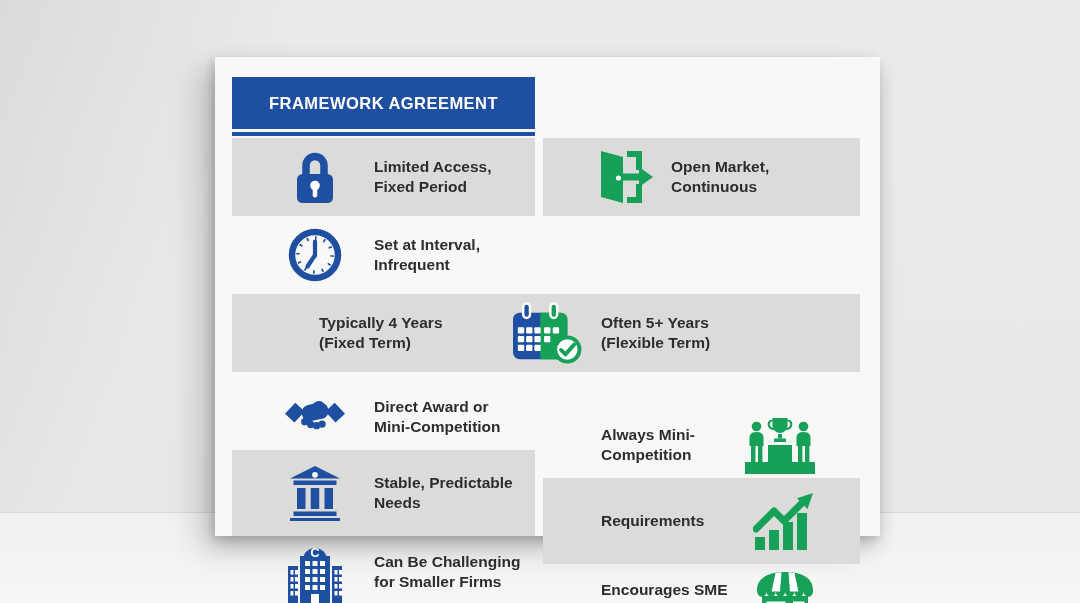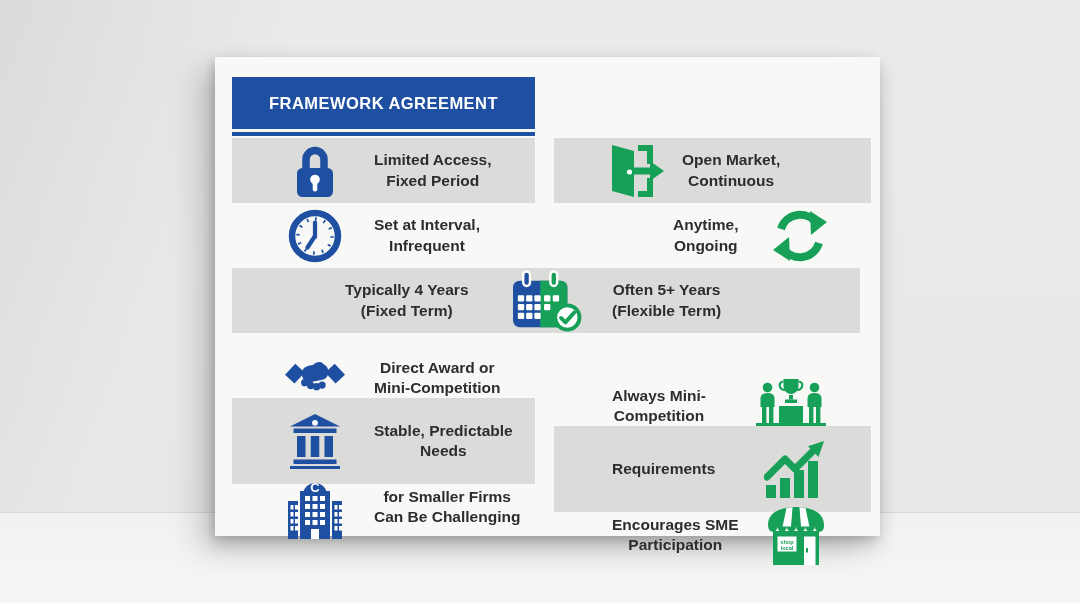--- a/index.html
+++ b/index.html
@@ -2,47 +2,47 @@
 <html style="--blue: #1e4fa1; --green: #17a058; --band-gray: #dbdbd9; --text: #2d2d2d; --poster: #f8f8f7; --wall: #e9e9e8; --floor: #f4f4f3;"><head>
 <meta charset="utf-8">
 <style>
   :root{
     --blue:#1e4fa1; --green:#17a058; --band-gray:#dbdbd9; --text:#2d2d2d;
     --poster:#f8f8f7; --wall:#e9e9e8; --floor:#f4f4f3;
   }
   *{box-sizing:border-box;margin:0;padding:0;}
   html,body{width:1080px;height:603px;overflow:hidden;}
   body{font-family:"Liberation Sans",sans-serif;background:var(--wall);}
-  .scene{position:relative;width:1080px;height:603px;background:linear-gradient(180deg,#ebebea 0%,#e8e8e7 80%);text-align:center;}
+  .scene{position:relative;width:1080px;height:603px;background:linear-gradient(180deg,#ebebea 0%,#e8e8e7 80%);}
   .wall-shade{position:absolute;left:0;top:0;width:300px;height:603px;
     background:linear-gradient(115deg,rgba(0,0,0,0.07),rgba(0,0,0,0) 55%);}
   .floor{position:absolute;left:0;top:512px;width:1080px;height:91px;
     background:linear-gradient(180deg,#f1f1f0,#f6f6f5);border-top:1px solid #d8d8d6;}
   .poster{position:absolute;left:215px;top:57px;width:665px;height:479px;background:var(--poster);
     box-shadow:-18px 14px 28px rgba(0,0,0,0.15), -3px 4px 8px rgba(0,0,0,0.10), 0 8px 18px rgba(0,0,0,0.18);}
   .head-grid,.rows{position:absolute;left:17px;width:628px;}
   .head-grid{top:20px;display:grid;grid-template-columns:303px 317px;column-gap:8px;}
   .hdr{height:52px;display:flex;align-items:center;justify-content:center;
     color:#fff;font-weight:bold;font-size:16.5px;letter-spacing:0.45px;white-space:nowrap;}
   .hdr.blue{background:var(--blue);} .hdr.green{background:var(--green);}
   .uline{height:4px;margin-top:3px;}
   .uline.blue{background:var(--blue);} .uline.green{background:var(--green);}
   .rows{top:81px;}
-  .row{height:65px;display:grid;grid-template-columns:303px 317px;column-gap:19px;}
+  .row{height:78px;display:grid;grid-template-columns:303px 317px;column-gap:8px;}
   .row.fullband{background:var(--band-gray);position:relative;}
   .cell{display:flex;align-items:center;height:100%;}
   .cell.band{background:var(--band-gray);}
   .c-l{padding-left:53px;}
   .c-l .ibox{width:60px;display:flex;justify-content:center;margin-right:29px;flex:0 0 auto;}
   .c-rA{padding-left:52px;}
   .c-rA .ibox{width:62px;display:flex;justify-content:center;margin-right:14px;flex:0 0 auto;}
   .c-rB{padding-left:119px;}
   .c-rC{padding-left:58px;margin-top:28px;}
   .ibox.rt{margin-left:auto;margin-right:43px;display:flex;justify-content:center;flex:0 0 auto;}
-  .c-fl{padding-left:113px;}
+  .c-fl{padding-left:87px;}
   .c-fr{padding-left:58px;}
   .txt{font-size:15.5px;font-weight:bold;color:var(--text);line-height:1.32;}
   .center-ic{position:absolute;left:50%;top:50%;transform:translate(-50%,-50%);}
   .ic-blue{color:var(--blue);} .ic-green{color:var(--green);}
   svg{display:block;}
 </style>
 </head>
 <body>
 
 <div class="scene">
@@ -99,34 +99,20 @@
             <svg width="56" height="56" viewBox="0 0 56 56">
               <circle cx="28" cy="28" r="23" fill="none" stroke="currentColor" stroke-width="6.5"></circle>
               <circle cx="28" cy="28" r="17" fill="none" stroke="currentColor" stroke-width="3.4" stroke-dasharray="1.7 7.2" transform="rotate(-90 28 28)"></circle>
               <path d="M28 29 V14.5 M28 28 L20.5 39.5" stroke="currentColor" stroke-width="4.2" stroke-linecap="round" fill="none"></path>
             </svg>
           </span>
           <div class="txt">
             <div>Set at Interval,</div>
             <div>Infrequent</div>
           </div>
-        </div>
-        <div class="cell c-rB">
-          <div class="txt">
-            <div>Anytime,</div>
-            <div>Ongoing</div>
-          </div>
-          <span class="ibox rt ic-green">
-            <svg width="56" height="54" viewBox="0 0 56 54">
-              <path d="M9 20 A20 20 0 0 1 45 15" fill="none" stroke="currentColor" stroke-width="8"></path>
-              <polygon points="38,2 55,13 39,26" fill="currentColor"></polygon>
-              <path d="M47 34 A20 20 0 0 1 11 39" fill="none" stroke="currentColor" stroke-width="8"></path>
-              <polygon points="18,52 1,41 17,28" fill="currentColor"></polygon>
-            </svg>
-          </span>
         </div>
       </div>
 
       <div class="row fullband">
         <div class="cell c-fl">
           <div class="txt">
             <div>Typically 4 Years</div>
             <div>(Fixed Term)</div>
           </div>
         </div>
@@ -289,22 +275,22 @@
                 <rect x="47.5" y="37" width="3" height="4.5"></rect>
                   <rect x="52" y="37" width="3" height="4.5"></rect>
                 <rect x="47.5" y="44" width="3" height="4.5"></rect>
                   <rect x="52" y="44" width="3" height="4.5"></rect>
                 <rect x="47.5" y="51" width="3" height="4.5"></rect>
                   <rect x="52" y="51" width="3" height="4.5"></rect>
               </g>
             </svg>
           </span>
           <div class="txt">
+            <div>Can Be Challenging</div>
             <div>for Smaller Firms</div>
-            <div>Can Be Challenging</div>
           </div>
         </div>
         <div class="cell c-rC">
           <div class="txt">
             <div>Encourages SME</div>
             <div>Participation</div>
           </div>
           <span class="ibox rt ic-green">
             <svg width="64" height="60" viewBox="0 0 64 60">
               <rect x="9" y="26" width="46" height="34" fill="currentColor"></rect>

